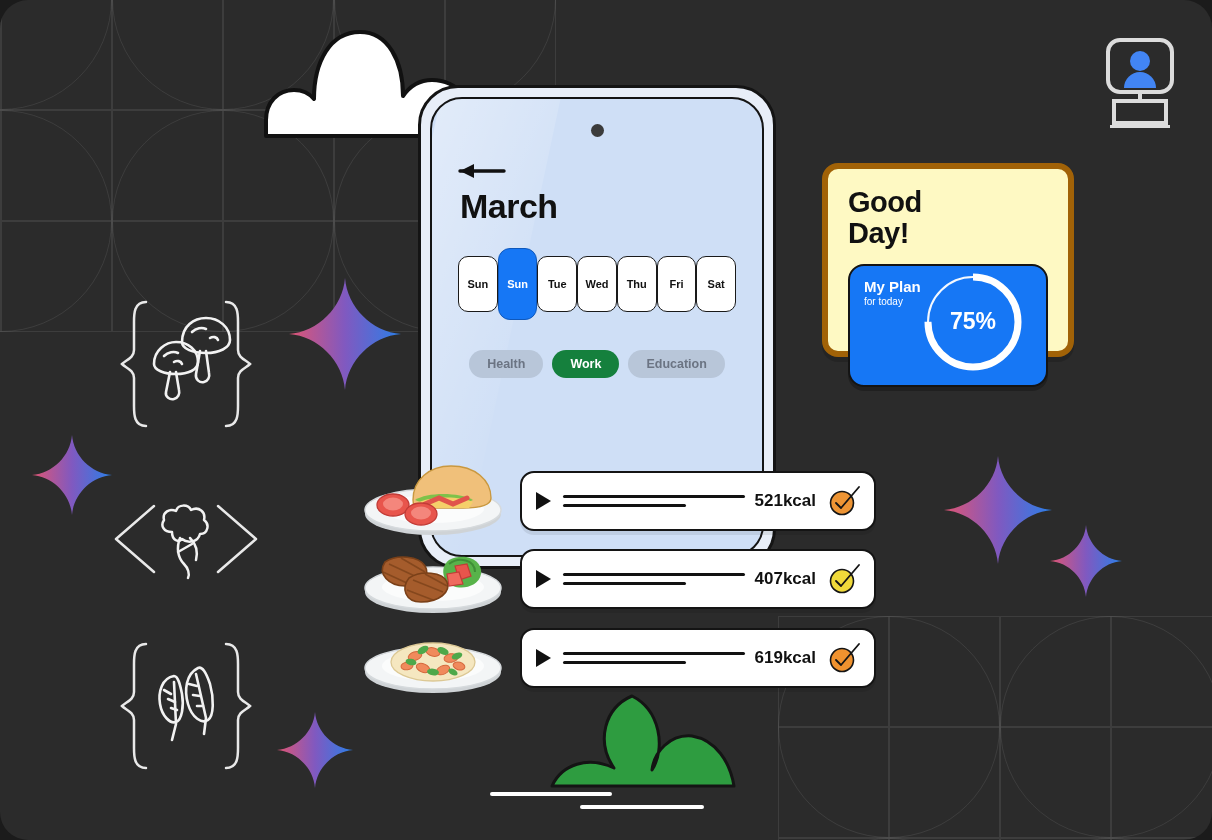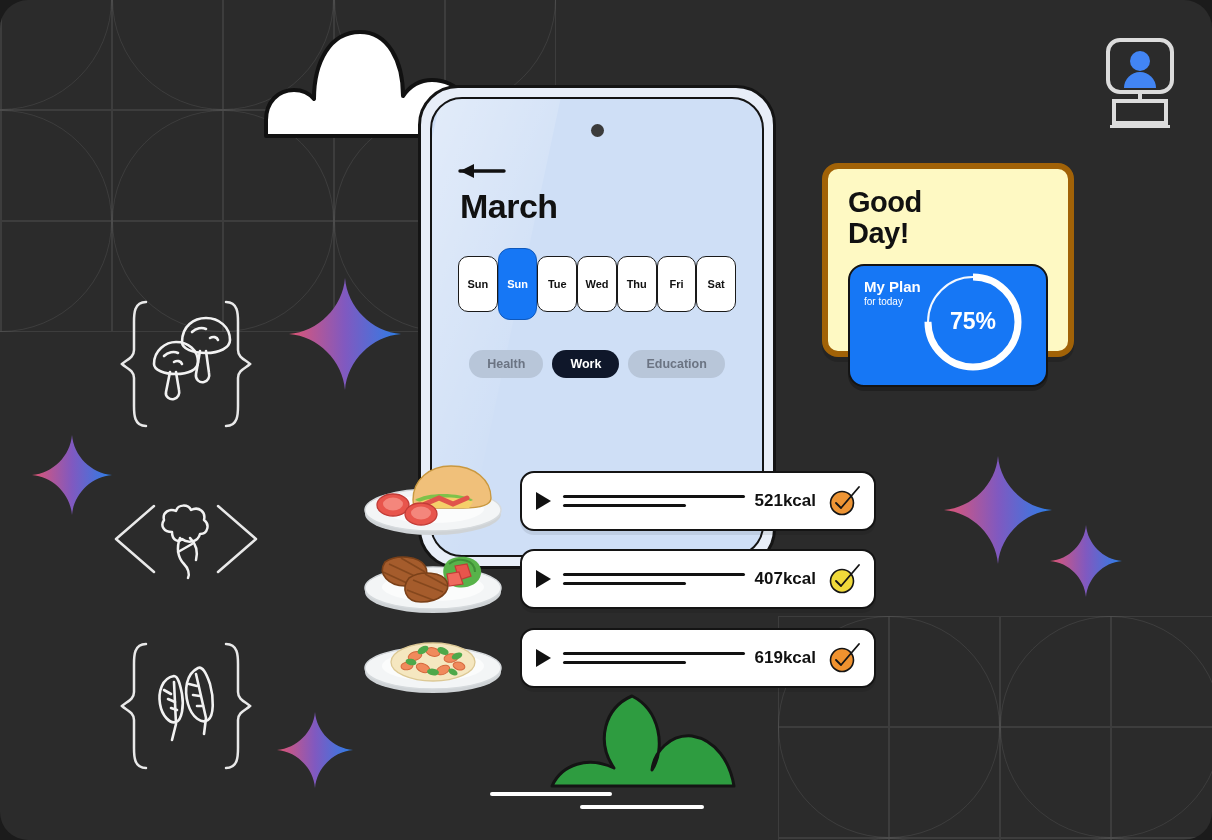--- a/index.html
+++ b/index.html
@@ -48,21 +48,21 @@
   .month-title{font-size:34px;font-weight:700;color:#111;letter-spacing:-.5px;margin:0 0 30px 2px;}
 
   .days-row{display:flex;margin-bottom:30px;}
   .day-chip{flex:1;height:54px;background:#fff;border:1.6px solid #1a1a1a;border-radius:10px;
         display:flex;align-items:center;justify-content:center;font-size:11px;font-weight:700;color:#111;cursor:pointer;}
   .day-chip.active{background:#1677f5;border-color:#0f58bb;color:#fff;height:70px;margin-top:-8px;border-radius:12px;}
 
   .pills-row{display:flex;gap:9px;justify-content:center;margin-bottom:40px;}
   .pill{padding:7px 18px;border-radius:20px;font-size:12.5px;font-weight:700;
         background:#b8c6d9;color:#6b7483;cursor:pointer;}
-  .pill.active{background:#0f172a;color:#fff;}
+  .pill.active{background:#15803d;color:#fff;}
 
   .goals-title{font-size:30px;font-weight:700;color:#111;letter-spacing:-.5px;margin:0 0 16px 2px;}
 
   
   .goal-row{position:absolute;left:520px;width:356px;height:60px;background:#fff;
         border:2px solid #141414;border-radius:14px;display:flex;align-items:center;
         box-shadow:0 4px 0 rgba(0,0,0,.08);box-sizing:border-box;padding:0 14px;}
   .play-tri{width:0;height:0;border-left:15px solid #111;border-top:9px solid transparent;
         border-bottom:9px solid transparent;margin-right:12px;flex:none;}
   .bars{flex:1;display:flex;flex-direction:column;gap:6px;}

